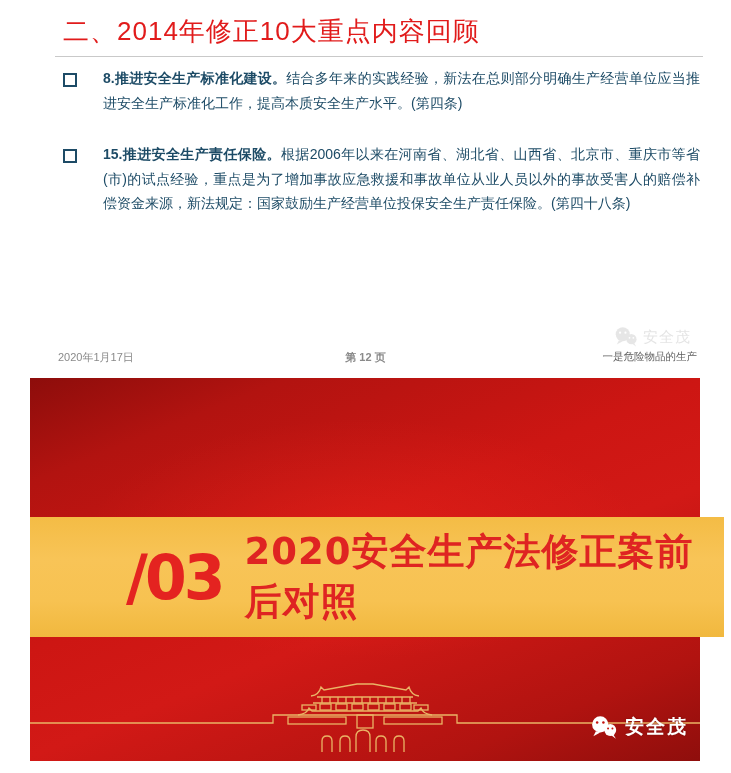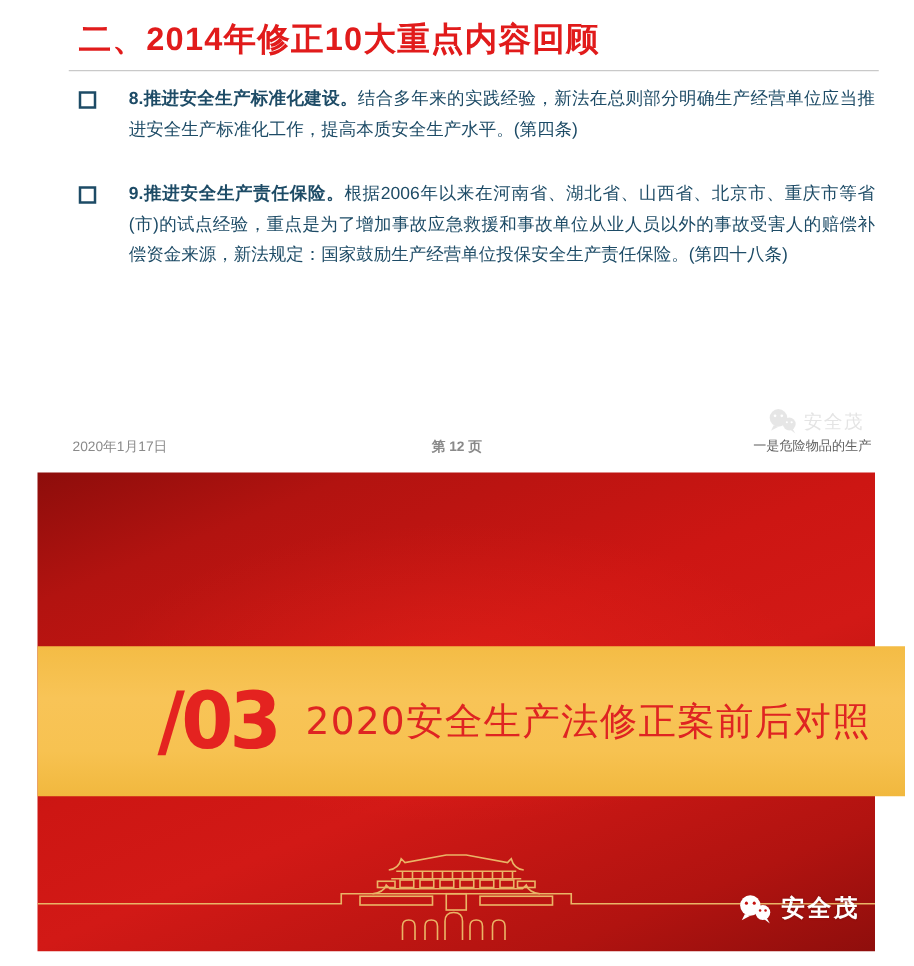--- a/index.html
+++ b/index.html
@@ -5,21 +5,21 @@
   html,body{margin:0;padding:0;}
   body{
     width:731px;height:773px;position:relative;background:#ffffff;
     font-family:"Liberation Sans","DejaVu Sans",sans-serif;
     overflow:hidden;
   }
   
   .slide1{position:absolute;left:0;top:0;width:731px;height:378px;background:#ffffff;}
   .s1-title{
     position:absolute;left:63px;top:14px;width:640px;
-    font-size:26px;font-weight:bold;color:#e11b1b;letter-spacing:1px;
+    font-size:26px;font-weight:normal;color:#e11b1b;letter-spacing:1px;
   }
   .s1-rule{position:absolute;left:55px;top:56px;width:648px;height:0;border-top:1px solid #c9c9c9;}
   .bullets{position:absolute;left:63px;top:66px;width:637px;}
   .bullet{display:flex;margin-bottom:27px;gap:16px;}
   .bullet .marker{
     flex:0 0 auto;width:10px;height:10px;border:2px solid #1d4b66;
     margin:7px 10px 0 0;
   }
   .bullet .text{
     flex:1 1 auto;font-size:14px;line-height:24.5px;color:#1d4b66;
@@ -43,21 +43,21 @@
     position:absolute;left:0;top:139px;width:694px;height:120px;
     background:linear-gradient(180deg,#f4bc45 0%,#f8c457 35%,#f7c251 70%,#f1b83e 100%);
     display:flex;align-items:center;
   }
   .sec-num{
     font-size:60px;font-weight:800;color:#e42320;margin-left:96px;
     letter-spacing:-3px;transform:scaleY(1.05);line-height:1;
     font-family:"DejaVu Sans","Liberation Sans",sans-serif;
   }
   .sec-title{
-    font-size:30px;font-weight:400;color:#df2422;margin-left:22px;letter-spacing:1px;
+    font-size:37px;font-weight:700;color:#df2422;margin-left:22px;letter-spacing:1px;
     font-family:"DejaVu Sans","Liberation Sans",sans-serif;
   }
   .gate{position:absolute;left:0;top:295px;width:670px;height:84px;}
   .brand{
     position:absolute;right:12px;top:336px;display:flex;align-items:center;color:#ffffff;
   }
   .brand .brand-text{font-size:19px;font-weight:bold;letter-spacing:2px;margin-left:6px;
     text-shadow:0 0 2px rgba(0,0,0,.25);}
 </style>
 </head>
@@ -68,21 +68,21 @@
   <div class="s1-title">二、2014年修正10大重点内容回顾</div>
   <div class="s1-rule"></div>
 
   <div class="bullets">
     <div class="bullet">
       <span class="marker"></span>
       <span class="text"><span class="lead">8.推进安全生产标准化建设。</span><span>结合多年来的实践经验，新法在总则部分明确生产经营单位应当推进安全生产标准化工作，提高本质安全生产水平。(第四条)</span></span>
     </div>
     <div class="bullet">
       <span class="marker"></span>
-      <span class="text"><span class="lead">9.推进安全生产责任保险。</span><span>根据2006年以来在河南省、湖北省、山西省、北京市、重庆市等省(市)的试点经验，重点是为了增加事故应急救援和事故单位从业人员以外的事故受害人的赔偿补偿资金来源，新法规定：国家鼓励生产经营单位投保安全生产责任保险。(第四十八条)</span></span>
+      <span class="text"><span class="lead">15.推进安全生产责任保险。</span><span>根据2006年以来在河南省、湖北省、山西省、北京市、重庆市等省(市)的试点经验，重点是为了增加事故应急救援和事故单位从业人员以外的事故受害人的赔偿补偿资金来源，新法规定：国家鼓励生产经营单位投保安全生产责任保险。(第四十八条)</span></span>
     </div>
   </div>
 
   <div class="s1-footer">
     <span class="f-date">2020年1月17日</span>
     <span class="f-page">第 12 页</span>
     <div class="wm">
       <svg width="26" height="22" viewBox="0 0 48 40">
         <circle cx="18" cy="15" r="13" fill="#c0c0c0"></circle>
         <polygon points="11,26 7,34 18,28" fill="#c0c0c0"></polygon>

